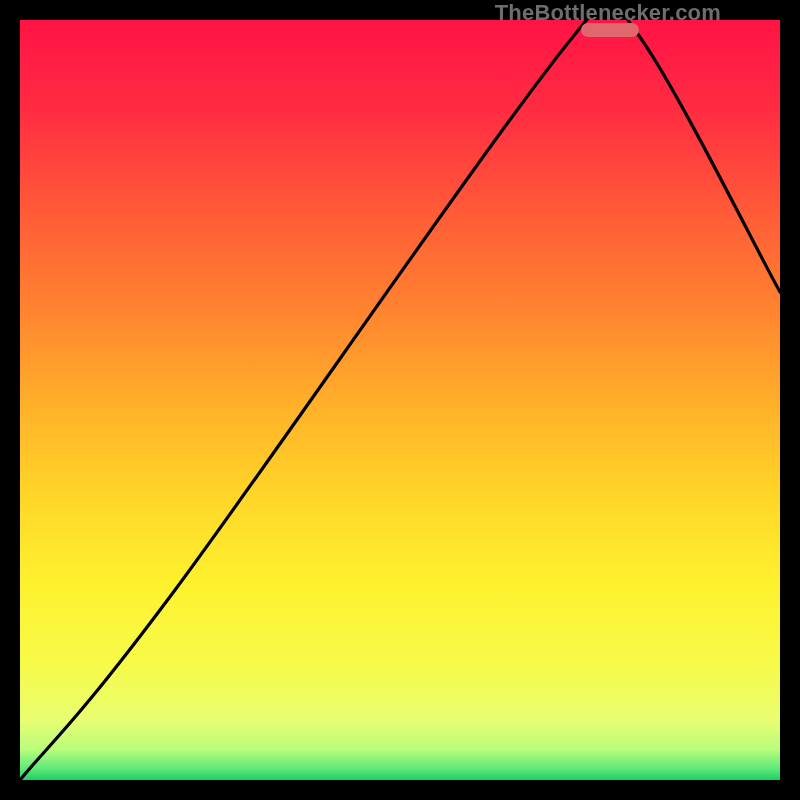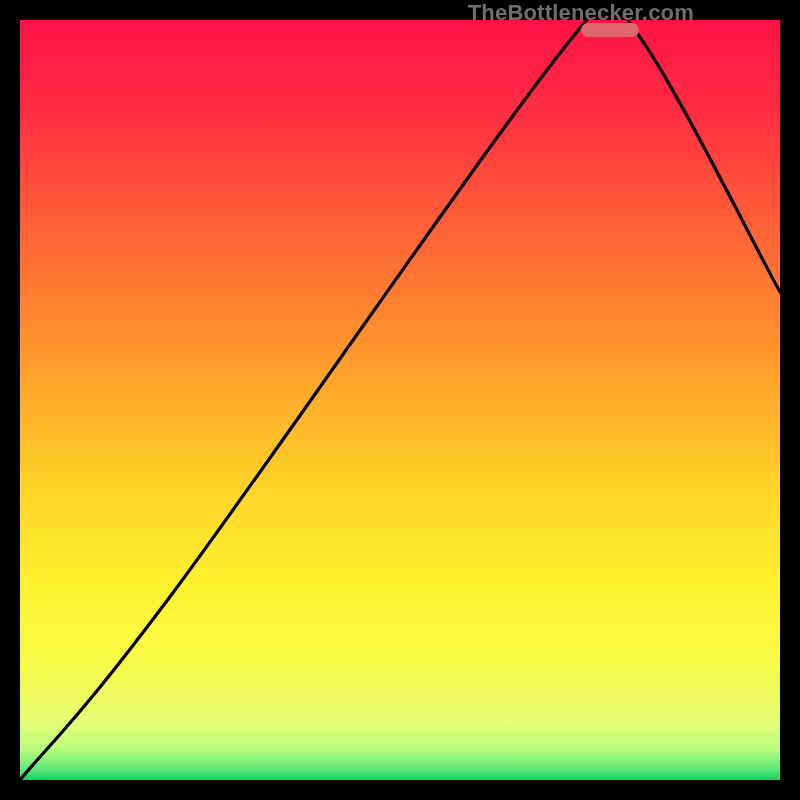--- a/index.html
+++ b/index.html
@@ -8,20 +8,21 @@
     width: 800px;
     height: 800px;
     background: #000;
     overflow: hidden;
   }
   .frame {
     position: relative;
     width: 704px;
     height: 800px;
     background: #000;
+    padding-left: 27px;
   }
   .plot-area {
     position: absolute;
     left: 20px;
     top: 20px;
     width: 760px;
     height: 760px;
     overflow: hidden;
   }
   .attribution {

